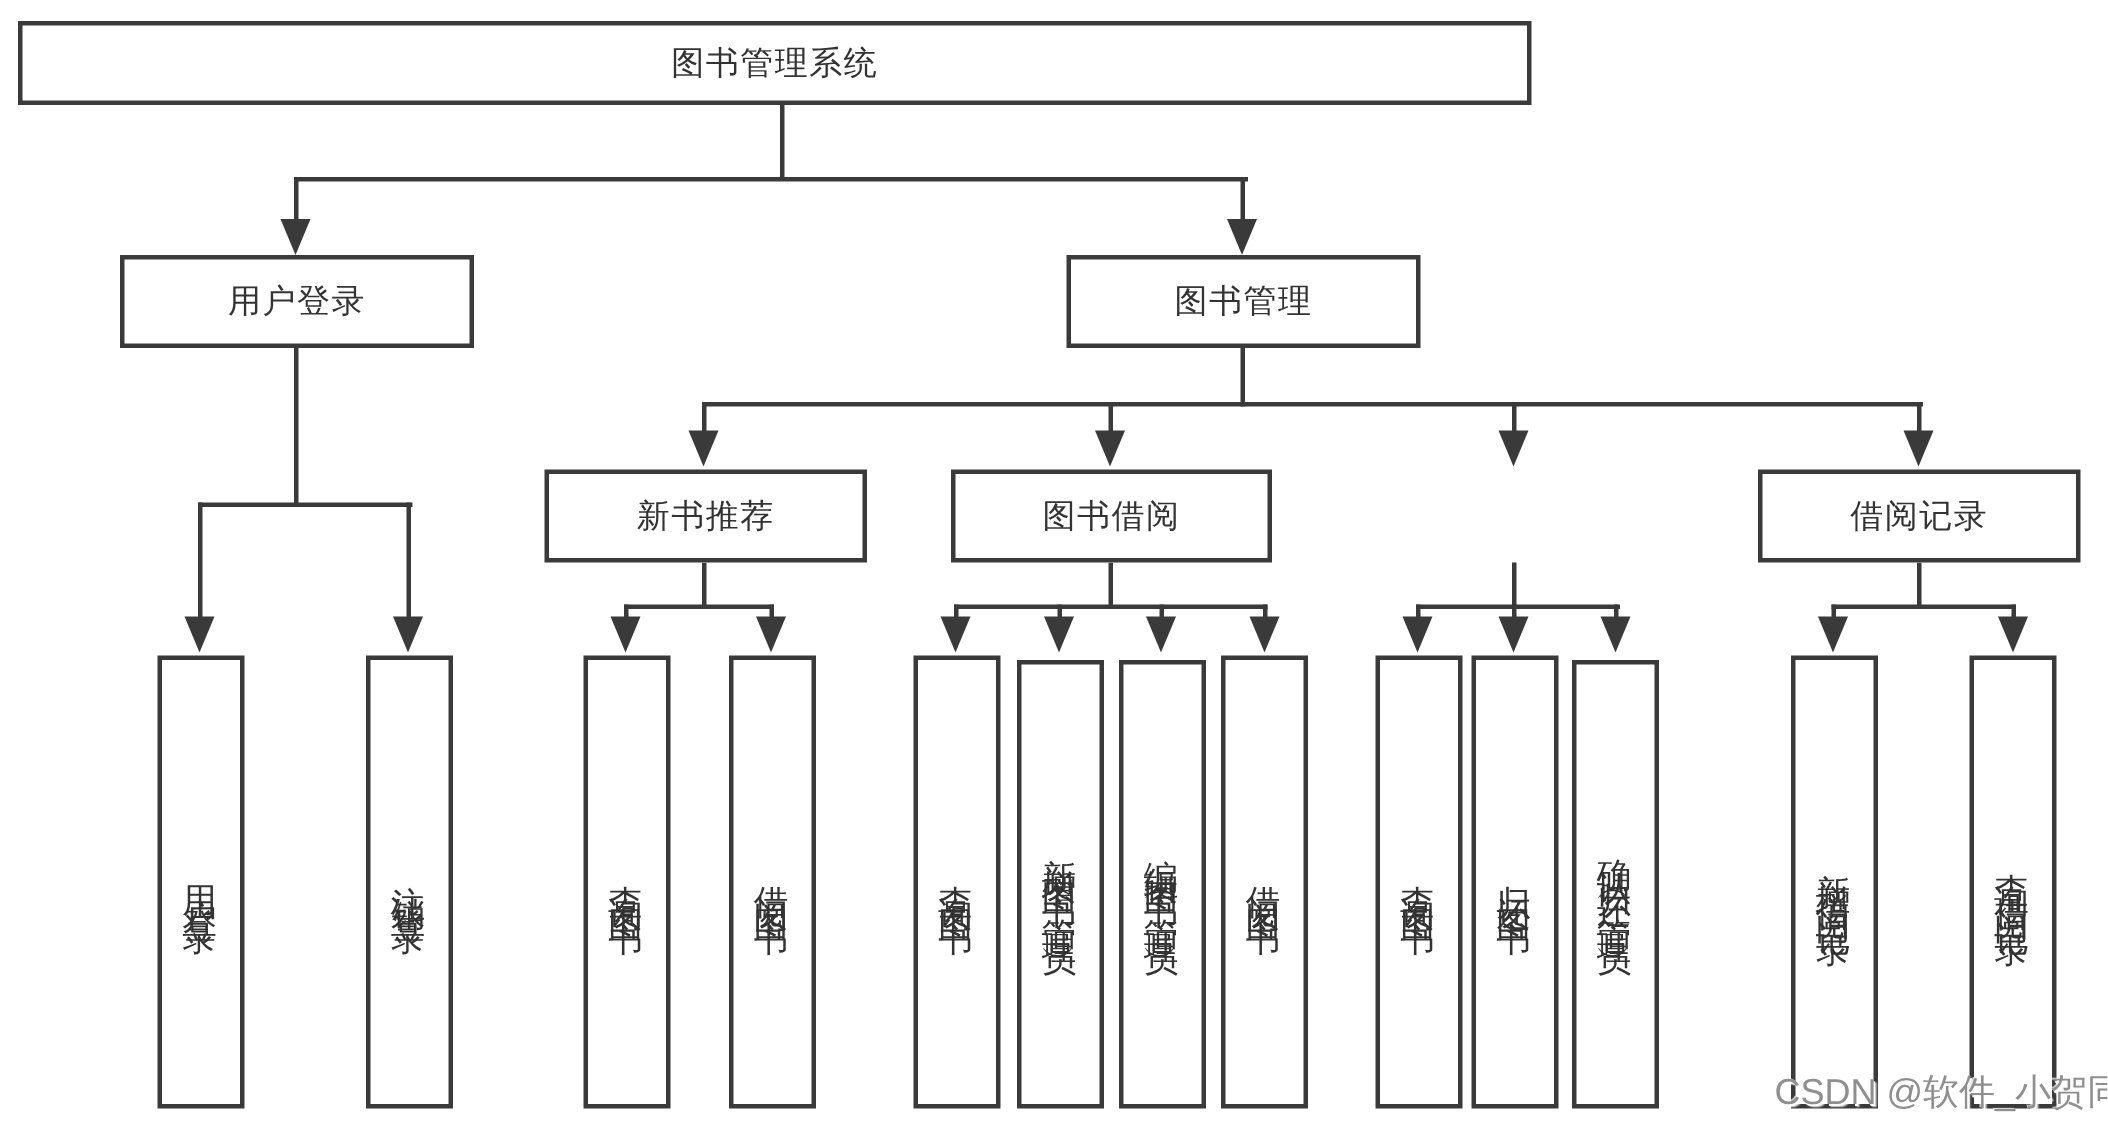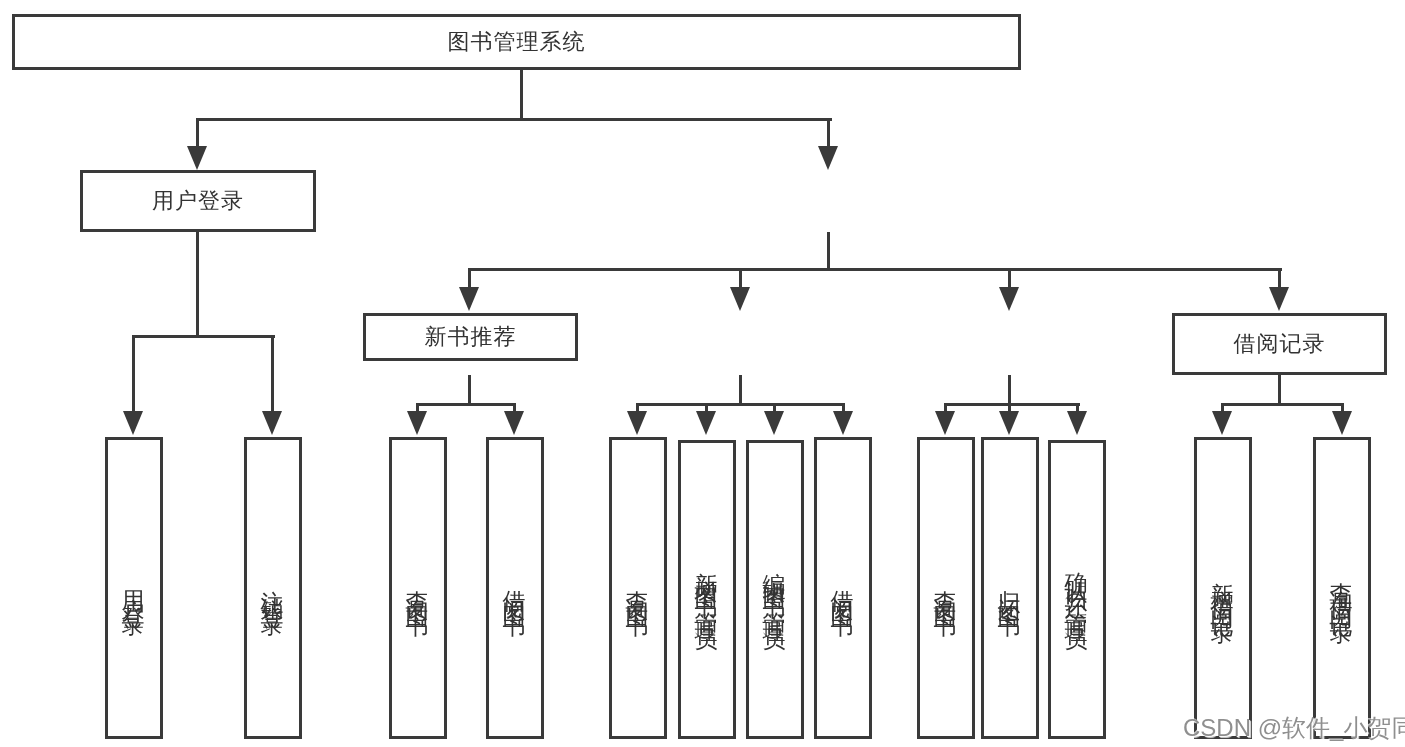--- a/index.html
+++ b/index.html
@@ -111,22 +111,24 @@
   <div class="vline" style="left:1278px;top:375px;height:31px;"></div>
   <div class="hline" style="left:1221px;top:403px;width:123px;"></div>
   <div class="vline" style="left:1221px;top:403px;height:12px;"></div>
   <div class="arrowhead" style="left:1212px;top:411px;"></div>
   <div class="vline" style="left:1341px;top:403px;height:12px;"></div>
   <div class="arrowhead" style="left:1332px;top:411px;"></div>
 
   <div class="box" style="left:12px;top:14px;width:1009px;height:56px;">图书管理系统</div>
 
   <div class="box" style="left:80px;top:170px;width:236px;height:62px;">用户登录</div>
+  <div class="box" style="left:711px;top:170px;width:236px;height:62px;">图书管理</div>
 
-  <div class="box" style="left:363px;top:313px;width:215px;height:48px;">新书推荐</div>
+  <div class="box" style="left:363px;top:313px;width:215px;height:62px;">新书推荐</div>
+  <div class="box" style="left:634px;top:313px;width:214px;height:62px;">图书借阅</div>
   <div class="box" style="left:1172px;top:313px;width:215px;height:62px;">借阅记录</div>
 
   <div class="box vbox" style="left:105px;top:437px;width:58px;height:302px;">
     <span class="vtext">用户登录</span>
   </div>
   <div class="box vbox" style="left:244px;top:437px;width:58px;height:302px;">
     <span class="vtext">注销登录</span>
   </div>
 
   <div class="box vbox" style="left:389px;top:437px;width:58px;height:302px;">

